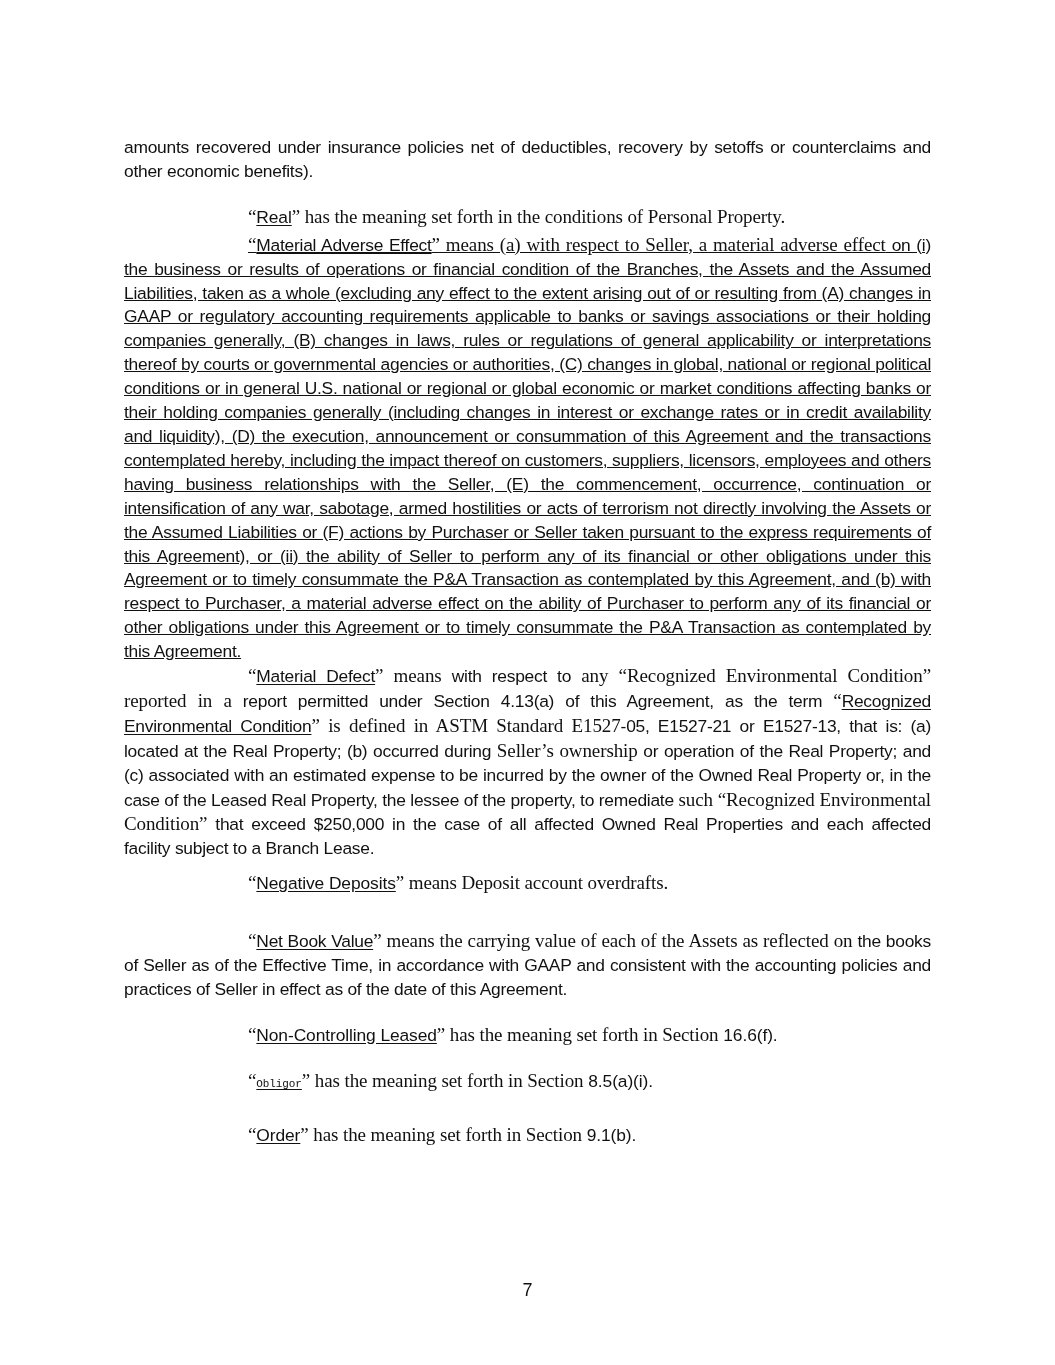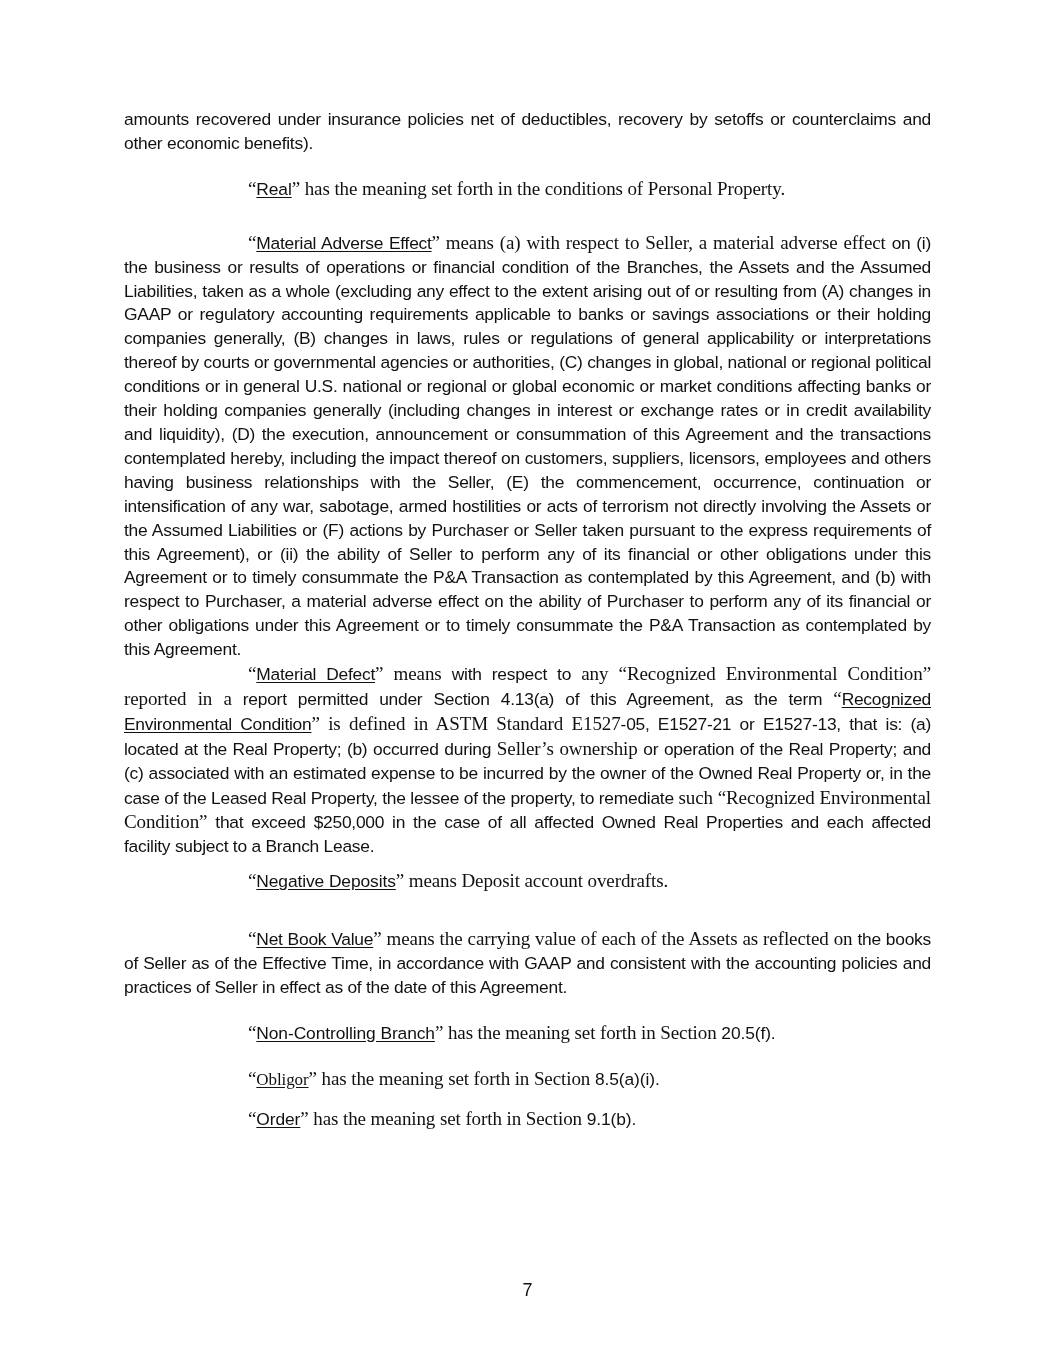--- a/index.html
+++ b/index.html
@@ -1,50 +1,50 @@
 <!DOCTYPE html>
 <html><head>
 <meta charset="utf-8">
 <style>
   html, body { margin: 0; padding: 0; background: #ffffff; }
   body { width: 1055px; height: 1365px; position: relative; overflow: hidden; color: #111; }
-  .page { position: absolute; left: 124px; top: 108px; width: 807px; }
+  .page { position: absolute; left: 124px; top: 136px; width: 807px; }
   .para { font-family: "Liberation Sans", sans-serif; font-size: 17.4px; line-height: 23.9px; text-align: justify; margin: 0; letter-spacing: -0.25px; transform-origin: left top; }
   .serif { font-family: "Liberation Serif", serif; font-size: 19px; letter-spacing: -0.1px; }
   .indent { text-indent: 124px; }
   .term { text-decoration: underline; text-underline-offset: 2px; }
   .p1 { margin-top: 0; }
   .p-mark { margin-top: 21px; }
-  .p-mae { margin-top: 29px; }
+  .p-mae { margin-top: 3px; text-decoration: underline; }
   .p-md { }
   .p-nd { margin-top: 10px; }
   .p-nbv { margin-top: 33px; }
   .p-ncp { margin-top: 21px; }
   .p-obl { margin-top: 21px; }
-  .p-ord { margin-top: 15px; }
+  .p-ord { margin-top: 26px; }
   .page-number { position: absolute; top: 1280px; left: 0; width: 1055px; text-align: center; font-family: "Liberation Sans", sans-serif; font-size: 18px; color: #111; }
 </style>
 </head>
 <body>
 
 <div class="page">
 
   <p class="para p1"><span>amounts recovered under insurance policies net of deductibles, recovery by setoffs or counterclaims and other economic benefits).</span></p>
 
   <p class="para serif indent p-mark"><span>“</span><span class="term" style="font-family:'Liberation Sans',sans-serif;font-size:17.4px">Real</span><span>”</span><span> has the meaning set forth in the conditions of Personal Property.</span></p>
 
   <p class="para indent p-mae"><span class="serif">“</span><span class="term">Material Adverse Effect</span><span class="serif">”</span><span class="serif"> means (a) with respect to Seller, a material adverse effect</span><span> on (i) the business or results of operations or financial condition of the Branches, the Assets and the Assumed Liabilities, taken as a whole (excluding any effect to the extent arising out of or resulting from (A) changes in GAAP or regulatory accounting requirements applicable to banks or savings associations or their holding companies generally, (B) changes in laws, rules or regulations of general applicability or interpretations thereof by courts or governmental agencies or authorities, (C) changes in global, national or regional political conditions or in general U.S. national or regional or global economic or market conditions affecting banks or their holding companies generally (including changes in interest or exchange rates or in credit availability and liquidity), (D) the execution, announcement or consummation of this Agreement and the transactions contemplated hereby, including the impact thereof on customers, suppliers, licensors, employees and others having business relationships with the Seller, (E) the commencement, occurrence, continuation or intensification of any war, sabotage, armed hostilities or acts of terrorism not directly involving the Assets or the Assumed Liabilities or (F) actions by Purchaser or Seller taken pursuant to the express requirements of this Agreement), or (ii) the ability of Seller to perform any of its financial or other obligations under this Agreement or to timely consummate the P&amp;A Transaction as contemplated by this Agreement, and (b) with respect to Purchaser, a material adverse effect on the ability of Purchaser to perform any of its financial or other obligations under this Agreement or to timely consummate the P&amp;A Transaction as contemplated by this Agreement.</span></p>
 
   <p class="para indent p-md"><span class="serif">“</span><span class="term">Material Defect</span><span class="serif">”</span><span class="serif"> means</span><span> with respect to</span><span class="serif"> any “Recognized Environmental Condition” reported in a</span><span> report permitted under Section 4.13(a) of this Agreement, as the term </span><span class="serif">“</span><span class="term">Recognized Environmental Condition</span><span class="serif">”</span><span class="serif"> is defined in ASTM Standard E1527</span><span>-05, E1527-21 or E1527-13, that is: (a) located at the Real Property; (b) occurred during</span><span class="serif"> Seller’s ownership</span><span> or operation of the Real Property; and (c) associated with an estimated expense to be incurred by the owner of the Owned Real Property or, in the case of the Leased Real Property, the lessee of the property, to remediate</span><span class="serif"> such “Recognized Environmental Condition”</span><span> that exceed $250,000 in the case of all affected Owned Real Properties and each affected facility subject to a Branch Lease.</span></p>
 
   <p class="para serif indent p-nd"><span>“</span><span class="term" style="font-family:'Liberation Sans',sans-serif;font-size:17.4px">Negative Deposits</span><span>”</span><span> means Deposit account overdrafts.</span></p>
 
   <p class="para indent p-nbv"><span class="serif">“</span><span class="term">Net Book Value</span><span class="serif">”</span><span class="serif"> means the carrying value of each of the Assets as reflected on</span><span> the books of Seller as of the Effective Time, in accordance with GAAP and consistent with the accounting policies and practices of Seller in effect as of the date of this Agreement.</span></p>
 
-  <p class="para serif indent p-ncp"><span>“</span><span class="term" style="font-family:'Liberation Sans',sans-serif;font-size:17.4px">Non-Controlling Branch</span><span>”</span><span> has the meaning set forth in Section</span><span style="font-family:'Liberation Sans',sans-serif;font-size:17.4px"> 20.5(f).</span></p>
+  <p class="para serif indent p-ncp"><span>“</span><span class="term" style="font-family:'Liberation Sans',sans-serif;font-size:17.4px">Non-Controlling Leased</span><span>”</span><span> has the meaning set forth in Section</span><span style="font-family:'Liberation Sans',sans-serif;font-size:17.4px"> 16.6(f).</span></p>
 
-  <p class="para serif indent p-obl"><span>“</span><span class="term" style="font-family:Liberation Serif, serif;font-size:17px">Obligor</span><span>”</span><span> has the meaning set forth in Section</span><span style="font-family:'Liberation Sans',sans-serif;font-size:17.4px"> 8.5(a)(i).</span></p>
+  <p class="para serif indent p-obl"><span>“</span><span class="term" style="font-family:Liberation Mono, monospace;font-size:11px">Obligor</span><span>”</span><span> has the meaning set forth in Section</span><span style="font-family:'Liberation Sans',sans-serif;font-size:17.4px"> 8.5(a)(i).</span></p>
 
   <p class="para serif indent p-ord"><span>“</span><span class="term" style="font-family:'Liberation Sans',sans-serif;font-size:17.4px">Order</span><span>”</span><span> has the meaning set forth in Section</span><span style="font-family:'Liberation Sans',sans-serif;font-size:17.4px"> 9.1(b).</span></p>
 
 </div>
 
 <div class="page-number">7</div>
 
 </body></html>

